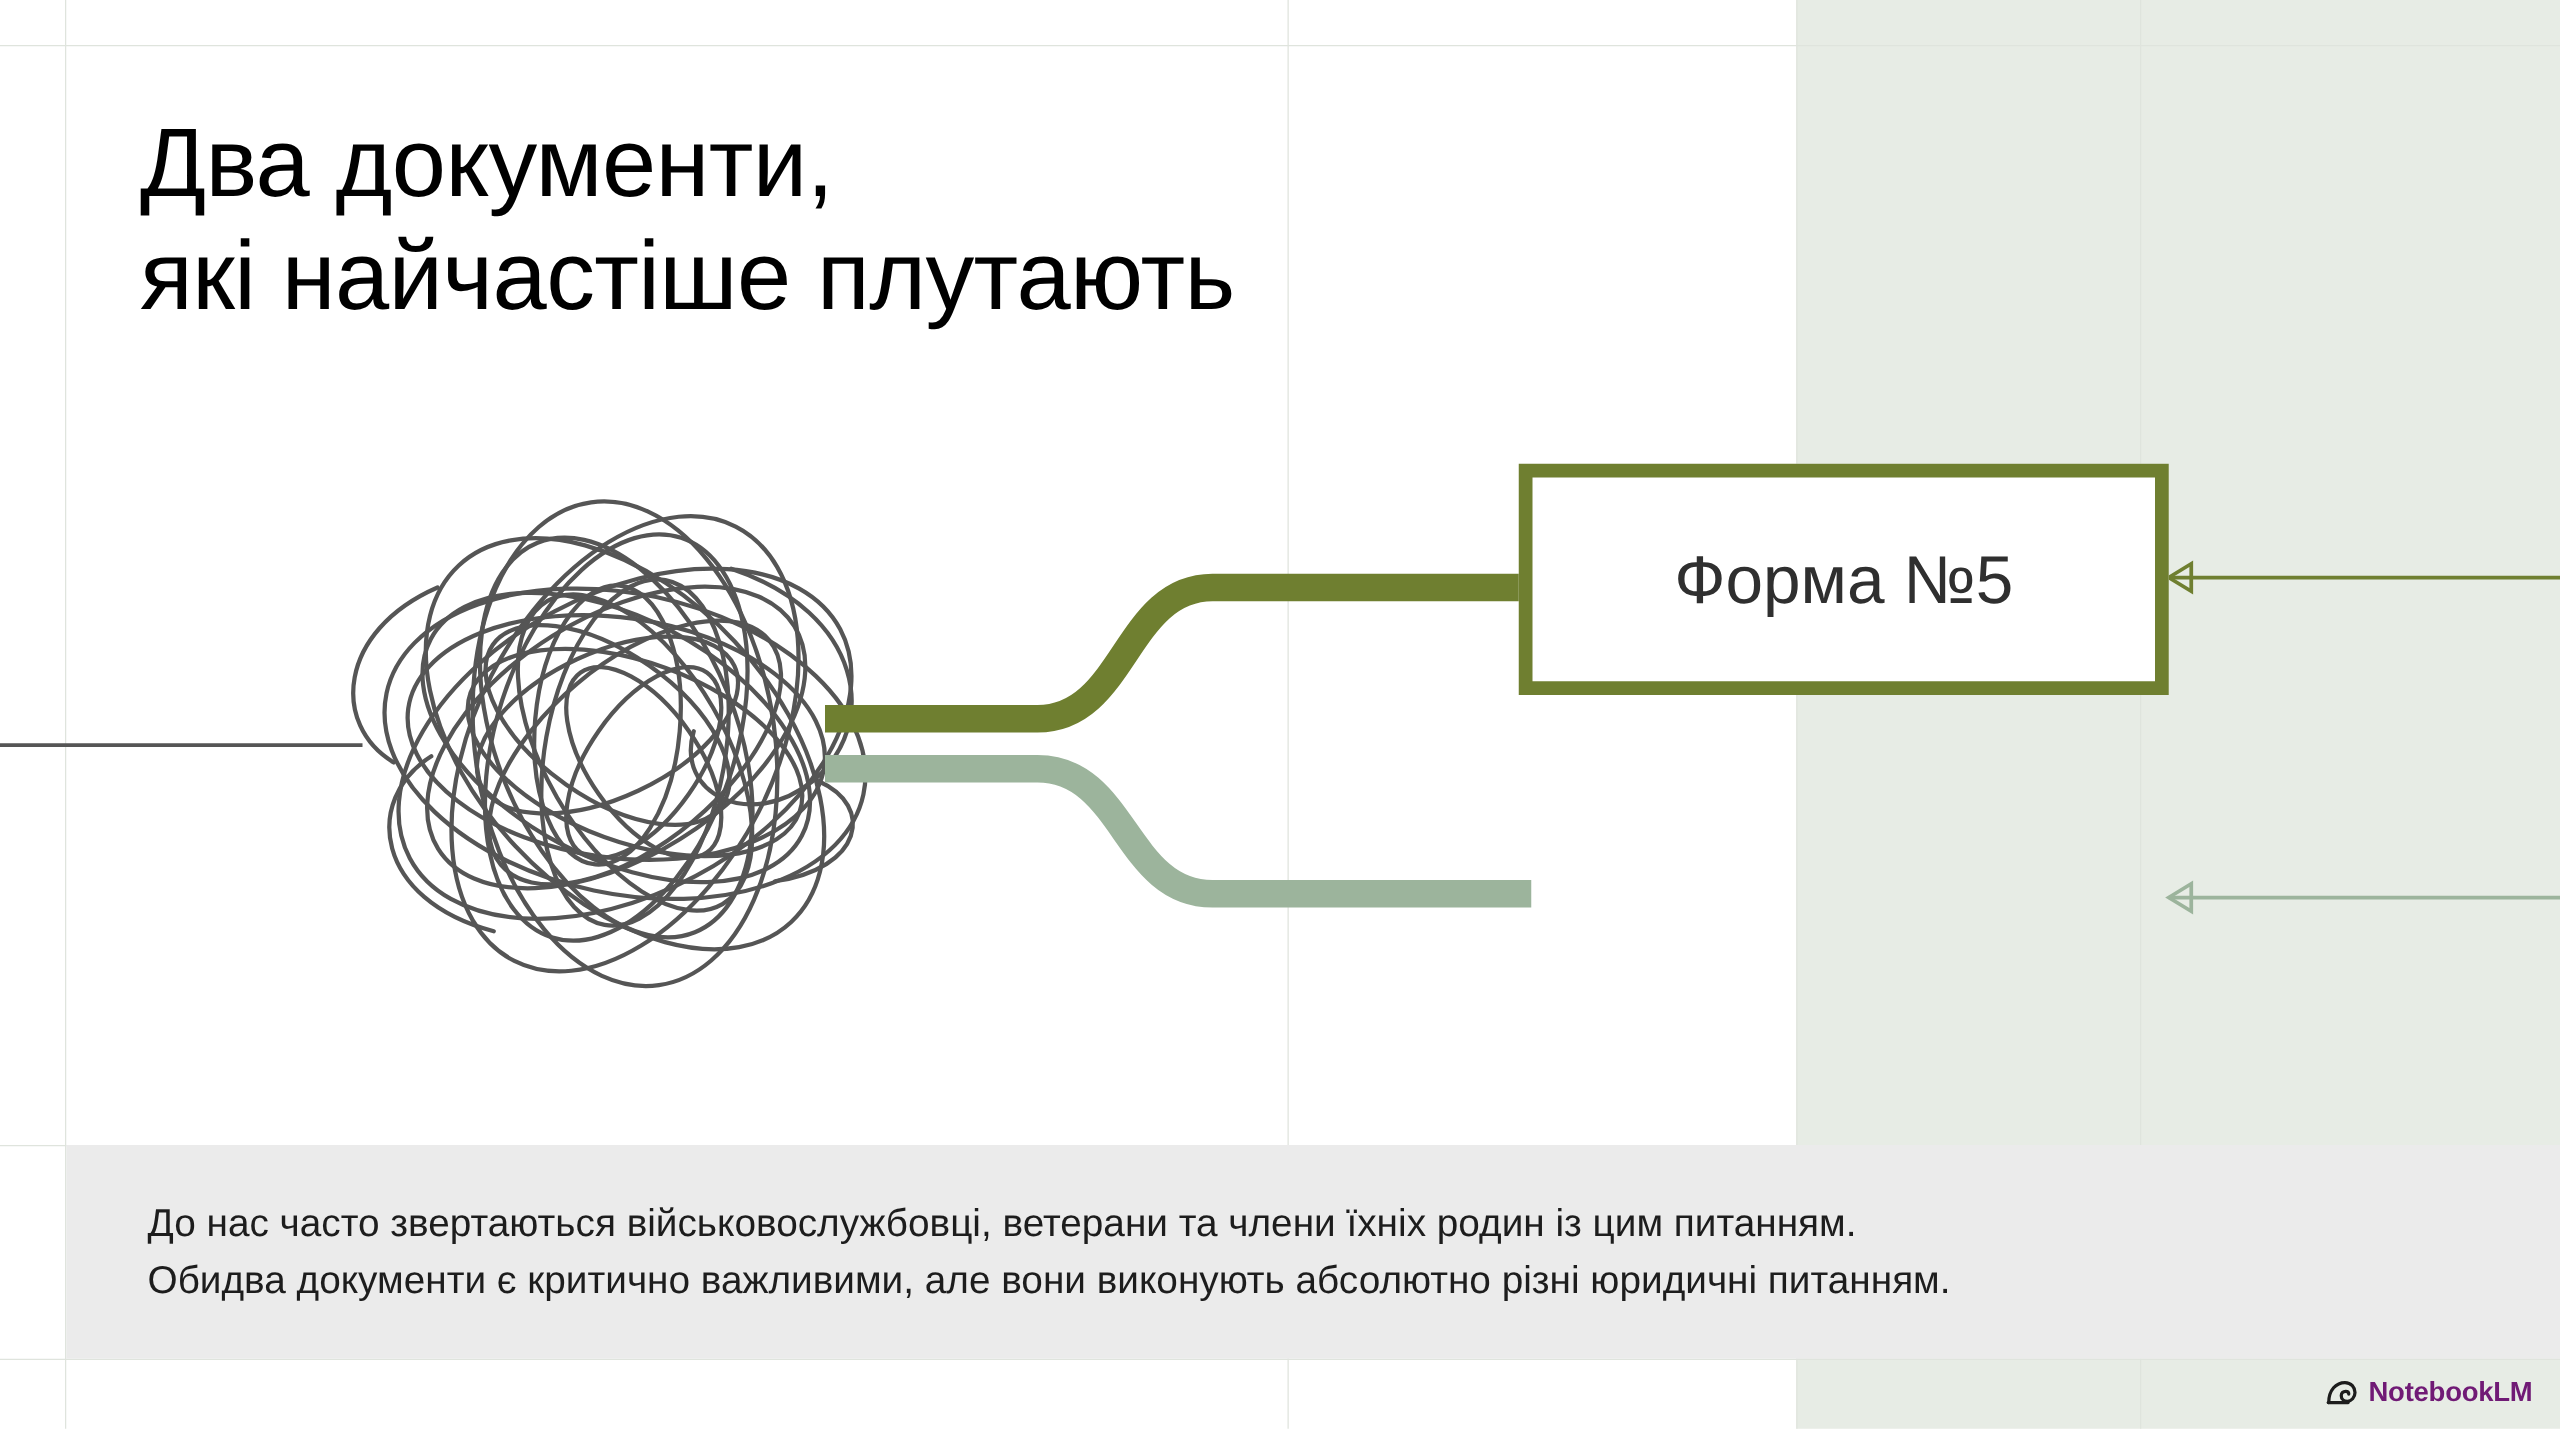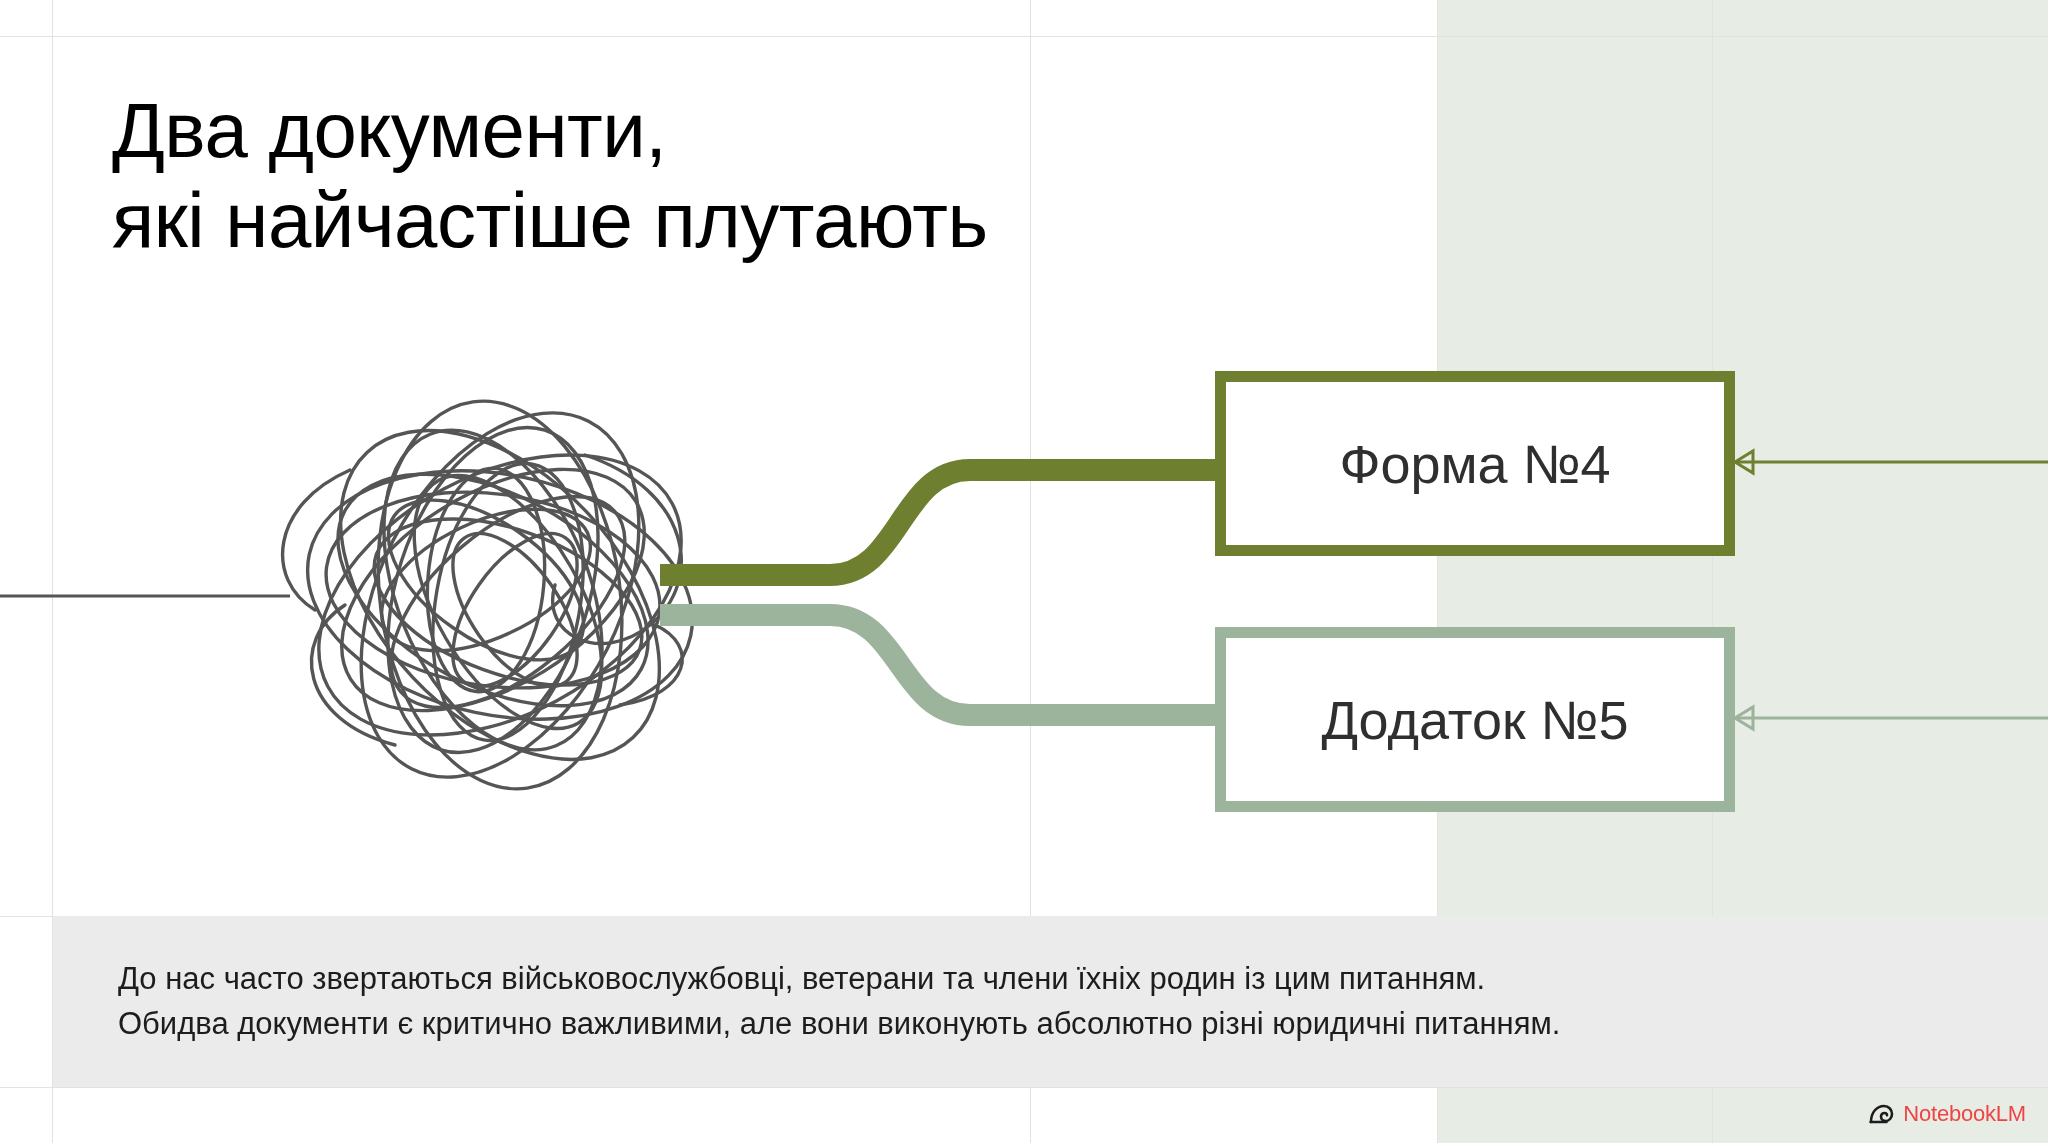--- a/index.html
+++ b/index.html
@@ -75,21 +75,21 @@
     font-size:31px; line-height:1.42; color:#1d1d1d; font-weight:400;
     white-space:nowrap;
   }
 
   
   .watermark{
     position:absolute; right:22px; bottom:16px;
     display:flex; align-items:center; gap:9px;
   }
   .watermark-text{
-    font-size:22px; color:#ef4444; font-weight:400; letter-spacing:-0.2px;
+    font-size:22px; color:#701a75; font-weight:700; letter-spacing:-0.2px;
   }
   .wm-icon{ width:26px; height:22px; display:block; }
 </style>
 </head>
 <body>
 
 <div class="slide">
 
   <div class="right-panel"></div>
 
@@ -146,26 +146,23 @@
         <path d="M350 230 C 270 265 265 340 315 370"></path>
       </g>
 
       <path d="M660 335 L 830 335 C 900 335 900 230 970 230 L 1225 230" fill="none" stroke="#6f7f30" stroke-width="22" stroke-linecap="butt"></path>
 
       <path d="M660 375 L 830 375 C 900 375 900 475 970 475 L 1225 475" fill="none" stroke="#9cb49c" stroke-width="22" stroke-linecap="butt"></path>
     </svg>
   </div>
 
   <div class="node node-form">
-    <span class="node-label">Форма №4</span>
+    <span class="node-label">Форма №5</span>
   </div>
 
-  <div class="node node-annex">
-    <span class="node-label">Додаток №5</span>
-  </div>
 
   <div class="caption">
     <div class="caption-line">До нас часто звертаються військовослужбовці, ветерани та члени їхніх родин із цим питанням.</div>
     <div class="caption-line">Обидва документи є критично важливими, але вони виконують абсолютно різні юридичні питанням.</div>
   </div>
 
   <div class="watermark">
     <svg class="wm-icon" viewBox="0 0 26 22">
       <path d="M3 19 C3 9 9 3 16 3 C21 3 24 7 24 11 C24 15 21 18 18 18 C15 18 13 16 13 13.5
                C13 11.5 14.5 10 16.5 10 C18 10 19 11 19 12.2" fill="none" stroke="#1d1d1d" stroke-width="2.6" stroke-linecap="round"></path>

